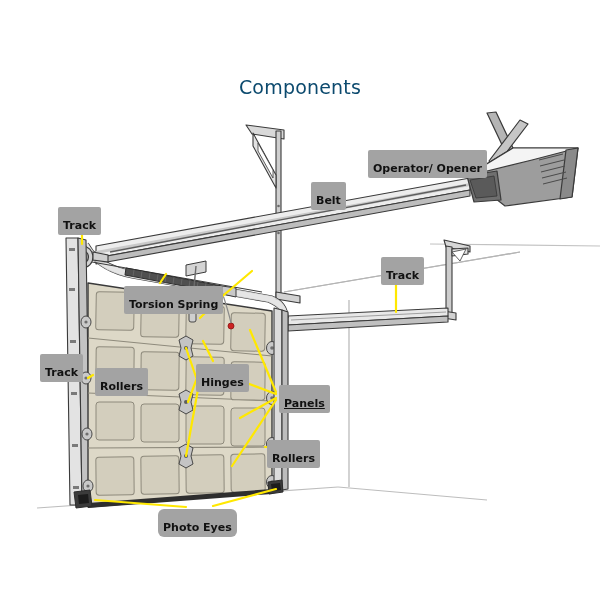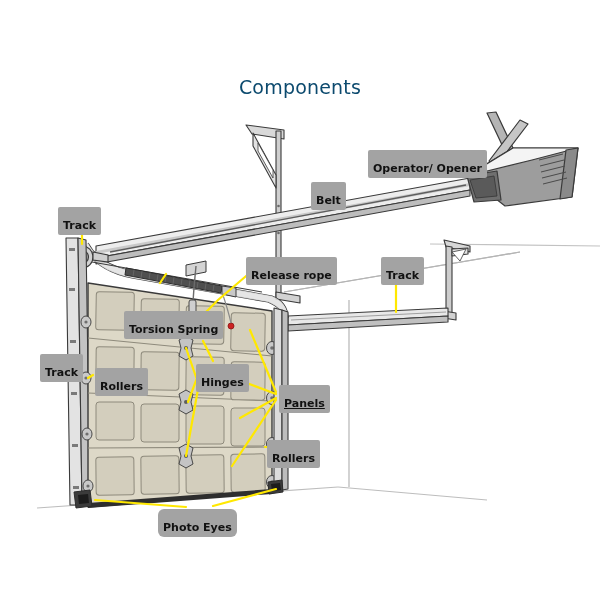--- a/index.html
+++ b/index.html
@@ -320,25 +320,24 @@
     </g>
 
   </svg>
 
   <div class="callout" style="left:368px; top:150px;">Operator/ Opener</div>
 
   <div class="callout" style="left:311px; top:166px;margin-top:16px;">Belt</div>
 
   <div class="callout" style="left:58px; top:207px;">Track</div>
 
-  <div class="callout" style="left:246px; top:257px;">Release rope</div>
 
   <div class="callout" style="left:381px; top:257px;">Track</div>
 
-  <div class="callout" style="left:124px; top:286px;margin-top:25px;">Torsion Spring</div>
+  <div class="callout" style="left:124px; top:286px;">Torsion Spring</div>
 
   <div class="callout" style="left:40px; top:354px;">Track</div>
 
   <div class="callout" style="left:95px; top:368px;">Rollers</div>
 
   <div class="callout" style="left:196px; top:364px;">Hinges</div>
 
   <div class="callout" style="left:279px; top:385px;text-decoration:underline;">Panels</div>
 
   <div class="callout" style="left:267px; top:440px;">Rollers</div>

